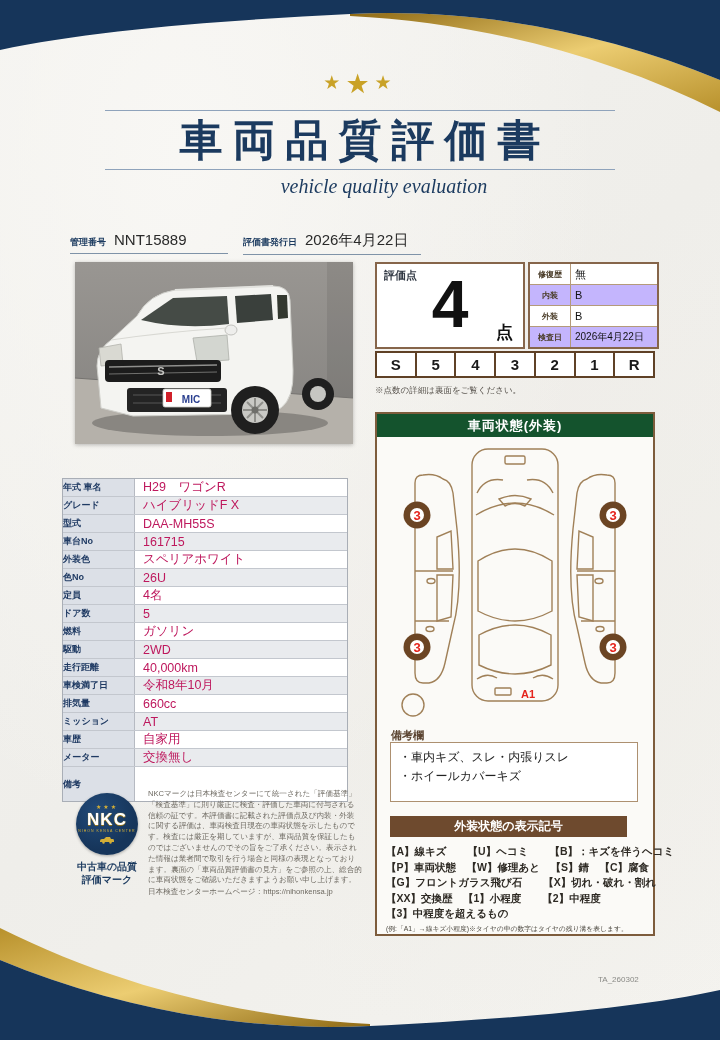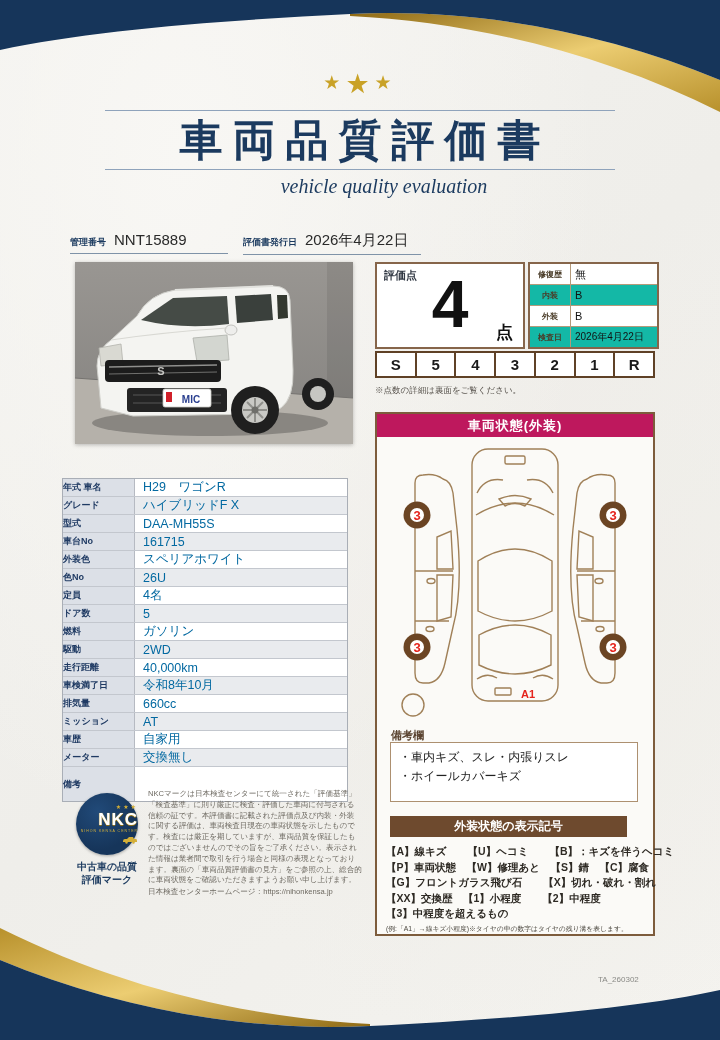--- a/index.html
+++ b/index.html
@@ -39,37 +39,37 @@
             border:2px solid #86654a;}
   .scorebox .slabel{position:absolute;top:4px;left:7px;font-size:11px;font-weight:bold;color:#333a45;}
   .scorebox .sval{position:absolute;top:-6px;left:0;width:146px;text-align:center;
                   font-size:66px;font-weight:bold;color:#111;line-height:92px;}
   .scorebox .sunit{position:absolute;right:10px;bottom:3px;font-size:17px;font-weight:bold;color:#111;}
 
   .dtable{position:absolute;left:528px;top:262px;width:127px;height:83px;background:#fff;
           border:2px solid #86654a;display:flex;flex-direction:column;}
   .drow{flex:1;display:flex;border-top:1px solid #b49a7a;}
   .drow:first-child{border-top:none;}
-  .drow.alt{background:#14b8a6;}
+  .drow.alt{background:#c4b5fd;}
   .dlabel{width:40px;display:flex;align-items:center;justify-content:center;
           font-size:8px;font-weight:bold;color:#4a3c28;border-right:1px solid #b49a7a;}
   .dval{flex:1;display:flex;align-items:center;padding-left:4px;font-size:11px;color:#111;white-space:nowrap;}
   .drow:last-child .dval{font-size:10px;}
 
   .scalebar{position:absolute;left:375px;top:351px;width:280px;height:27px;background:#fff;
             border:2px solid #5f4126;display:flex;box-sizing:border-box;}
   .scell{flex:1;display:flex;align-items:center;justify-content:center;
          font-size:15px;font-weight:bold;color:#1a1a1a;border-left:2px solid #5f4126;}
   .scell:first-child{border-left:none;}
   .scalenote{position:absolute;left:375px;top:385px;font-size:8.5px;color:#55504a;}
 
   
   .panel{position:absolute;left:375px;top:412px;width:280px;height:524px;background:#fbfaf7;
          border:2px solid #7d5c3c;box-sizing:border-box;}
-  .panel-header{height:23px;background:#be185d;color:#fff;font-size:13px;font-weight:bold;
+  .panel-header{height:23px;background:#14532d;color:#fff;font-size:13px;font-weight:bold;
                 display:flex;align-items:center;justify-content:center;letter-spacing:1px;}
   .diagram{position:absolute;left:2px;top:25px;width:272px;height:286px;}
   .remarks-title{position:absolute;left:14px;top:314px;font-size:11px;font-weight:bold;color:#5a4330;}
   .remarks-box{position:absolute;left:13px;top:328px;width:248px;height:60px;background:#fff;
                border:1px solid #ad9070;padding:5px 8px;box-sizing:border-box;}
   .remark-line{font-size:12px;color:#222;line-height:19px;white-space:nowrap;}
   .legend-bar{position:absolute;left:13px;top:402px;width:237px;height:21px;background:#6e4a2e;
               color:#fff;font-size:12px;font-weight:bold;display:flex;align-items:center;justify-content:center;}
   .legend{position:absolute;left:9px;top:430px;width:262px;}
   .legend-line{font-size:10.5px;font-weight:bold;color:#2e2a24;line-height:15.5px;white-space:nowrap;}
@@ -78,26 +78,26 @@
 
   
   .spec{position:absolute;left:62px;top:478px;width:284px;border:1px solid #a9aeb6;background:#fff;}
   .srow{display:flex;border-top:1px solid #c3c7ce;height:17px;}
   .srow:first-child{border-top:none;}
   .srow.tall{height:34px;}
   .srow.alt .sval2{background:#e9ebee;}
   .slabel2{width:72px;background:#dce0e7;color:#1f3a63;font-weight:bold;font-size:9px;
            display:flex;align-items:center;padding-left:0;box-sizing:border-box;
            border-right:1px solid #b6bac2;white-space:nowrap;}
-  .sval2{flex:1;display:flex;align-items:center;padding-left:8px;font-size:12.5px;color:#0369a1;white-space:nowrap;}
+  .sval2{flex:1;display:flex;align-items:center;padding-left:8px;font-size:12.5px;color:#be185d;white-space:nowrap;}
 
   
   .nkc-logo{position:absolute;left:76px;top:793px;width:62px;height:62px;border-radius:50%;
             background:radial-gradient(circle at 35% 30%, #214a79, #16355a 65%);
-            display:flex;flex-direction:column;align-items:flex-end;justify-content:center;
+            display:flex;flex-direction:column;align-items:center;justify-content:center;
             box-shadow:0 1px 3px rgba(0,0,0,.3);}
   .nkc-stars{font-size:6px;color:#d4af37;letter-spacing:2px;line-height:7px;}
   .nkc-name{font-size:17px;font-weight:bold;color:#fff;line-height:18px;letter-spacing:1px;
             text-shadow:0 0 1px #d4af37, 0 1px 0 #8a6a14;}
   .nkc-banner{font-size:3.5px;color:#d4af37;letter-spacing:1px;line-height:5px;white-space:nowrap;}
   .nkc-car{margin-top:2px;}
   .nkc-caption{position:absolute;left:56px;top:860px;width:102px;text-align:center;
                font-size:10px;font-weight:bold;color:#1b3a5f;line-height:13px;}
   .nkc-desc{position:absolute;left:148px;top:789px;width:214px;font-size:7.6px;color:#6e6a62;
             line-height:10.8px;text-align:left;}

